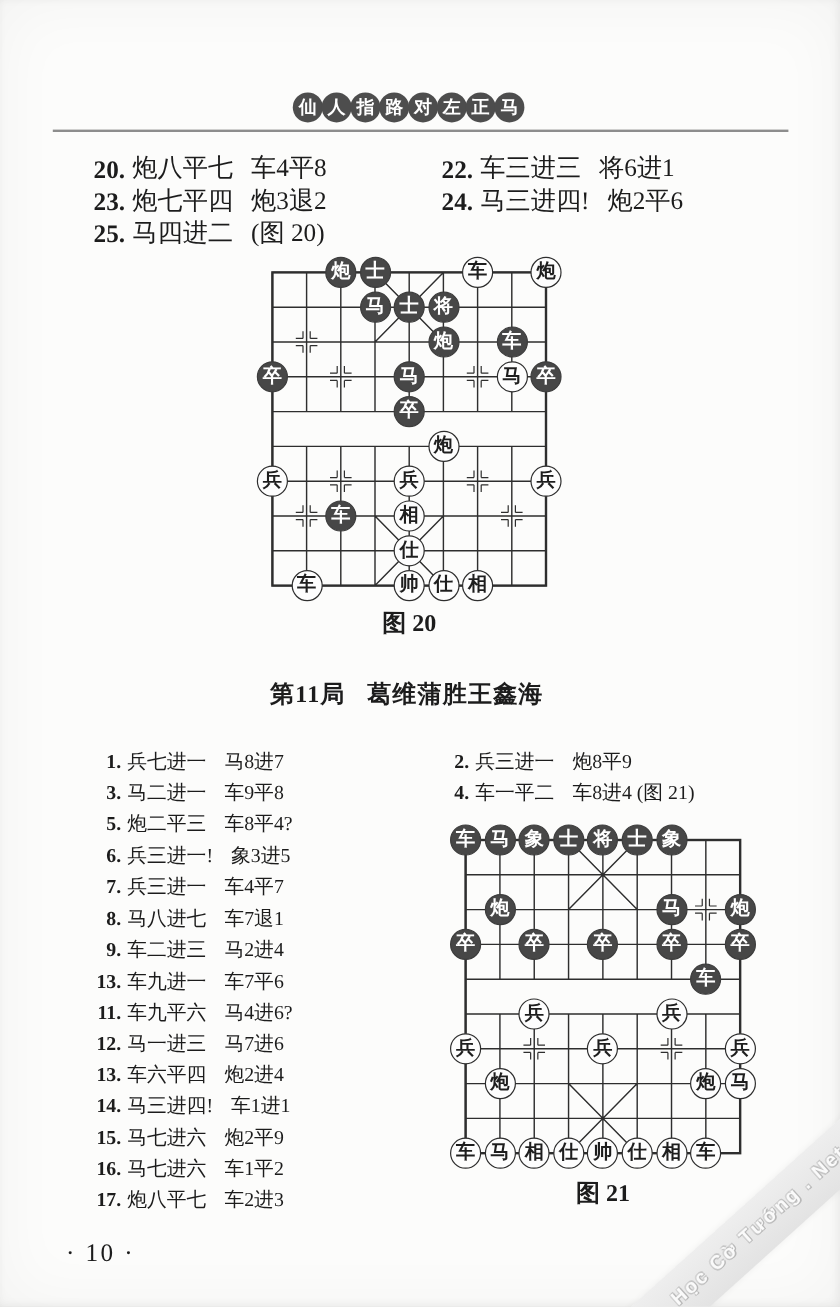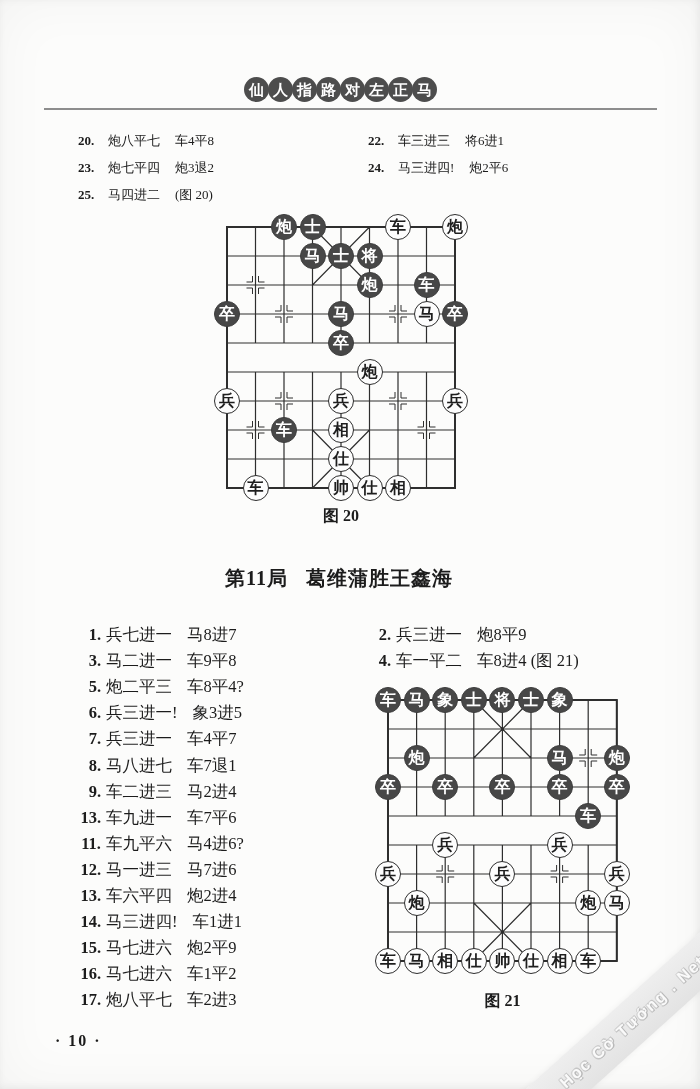--- a/index.html
+++ b/index.html
@@ -15,46 +15,46 @@
     width:25px; height:25px; border-radius:50%; background:#4d4d4d; color:#fff;
     display:flex; align-items:center; justify-content:center;
     font:bold 15px/1 "Liberation Sans","DejaVu Sans",sans-serif; margin-right:-1px;
   }
   .rule{position:absolute; left:44px; top:108px; width:613px; height:2px; background:#8d8d8d;}
   
   .mv-row{display:flex; align-items:center; white-space:nowrap;}
   .mv-num{font-weight:bold;}
   .mv-black{margin-left:15px;}
   #moves1{position:absolute; left:78px; top:127px; display:grid; grid-template-columns:290px auto;}
-  #moves1 .mv-row{height:27px; font-size:13px;}
+  #moves1 .mv-row{height:27px; font-size:21px;align-items:flex-end;}
   #moves1 .mv-num{margin-right:6px; min-width:24px;}
   #moves2l{position:absolute; left:78px; top:622px;}
   #moves2r{position:absolute; left:368px; top:622px;}
   #moves2l .mv-row, #moves2r .mv-row{height:26.1px; font-size:16.5px;}
   #moves2l .mv-num, #moves2r .mv-num{width:23px; text-align:right; margin-right:5px;}
   
   .board{position:absolute;}
   .board svg{position:absolute; left:-6px; top:-6px;}
   .piece{
     position:absolute; width:26px; height:26px; border-radius:50%;
     display:flex; align-items:center; justify-content:center;
     font:bold 16px/1 "Liberation Sans","DejaVu Sans",sans-serif;
     transform:translate(-50%,-50%); box-sizing:border-box;
   }
   .piece.black{background:#474747; color:#ffffff; border:1px solid #3d3d3d;}
   .piece.red{background:#fdfdfd; color:#1e1e1e; border:1.6px solid #2e2e2e;}
-  .caption{position:absolute; text-align:center; font-size:16px; font-weight:bold;}
+  .caption{position:absolute; text-align:center; font-size:20px; font-weight:bold;}
   #cap20{left:227px; top:506px; width:228px;}
-  #cap21{left:388px; top:981px; width:229px;margin-top:10px;}
+  #cap21{left:388px; top:981px; width:229px;}
   
   .sec-title{position:absolute; left:0; top:565px; width:678px; text-align:center;
     font-size:20px; font-weight:bold; letter-spacing:1px;}
   .sec-title .t1{margin-right:18px;margin-top:12px;}
   
-  .pagenum{position:absolute; left:55px; top:1032px; font-size:16px; font-weight:bold; letter-spacing:2px;}
+  .pagenum{position:absolute; left:55px; top:1032px; font-size:21px; font-weight:normal; letter-spacing:2px;}
   .watermark{
     position:absolute; left:483px; top:1000px; width:300px; height:44px;
     background:linear-gradient(to bottom,#eeeeee,#e3e3e3);
     transform:rotate(-42deg);
     display:flex; align-items:center; justify-content:center;
     box-shadow:0 0 6px rgba(0,0,0,0.05);
   }
   .watermark span{
     font:bold 16px "Liberation Sans","DejaVu Sans",sans-serif; letter-spacing:2px;
     color:#fafafa;

